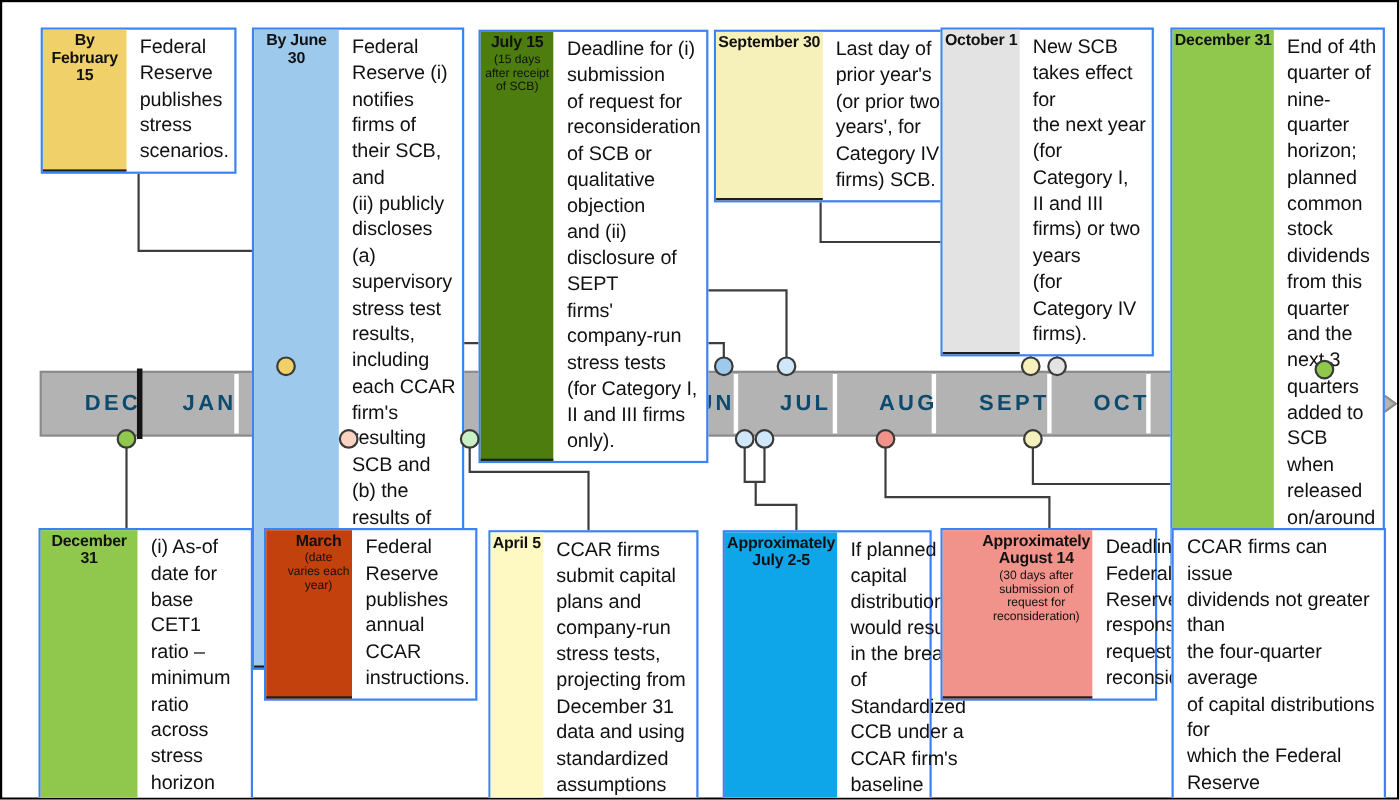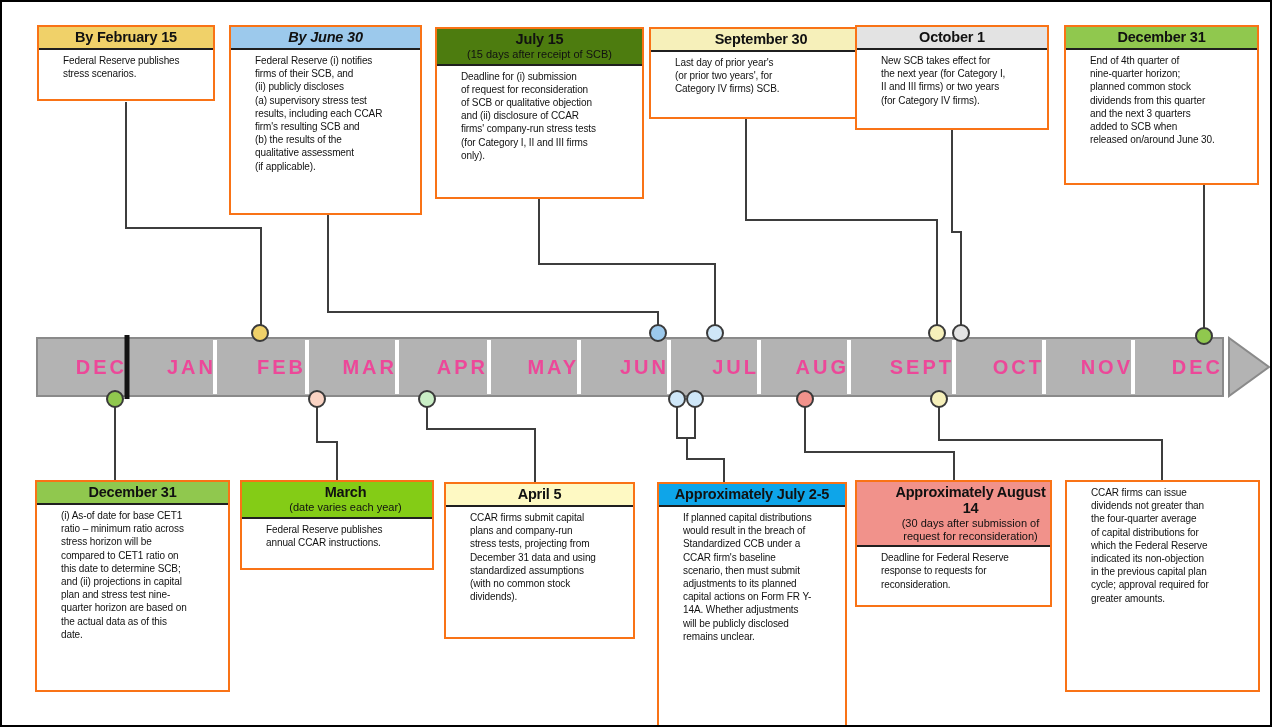--- a/index.html
+++ b/index.html
@@ -4,37 +4,37 @@
 <style>
   html,body{margin:0;padding:0;background:#fff;}
   .canvas{
     position:relative;width:1272px;height:727px;background:#fff;
     border:2px solid #000;box-sizing:border-box;overflow:hidden;
     font-family:"Liberation Sans","DejaVu Sans",sans-serif;color:#111;
   }
   .overlay{position:absolute;left:0;top:0;z-index:1;}
   .month{
     position:absolute;top:351px;height:28px;line-height:28px;z-index:2;
-    text-align:right;font-weight:bold;font-size:20px;letter-spacing:3px;color:#ec4899;
+    text-align:left;font-weight:bold;font-size:20px;letter-spacing:3px;color:#0c4a6e;margin-left:40px;
   }
   .dot{
     position:absolute;width:14px;height:14px;border-radius:50%;
     border:2px solid #3a3a3a;z-index:4;box-sizing:content-box;
   }
   .box{
-    position:absolute;background:#fff;border:2px solid #f97316;z-index:3;
-    display:flex;flex-direction:column;box-sizing:border-box;
+    position:absolute;background:#fff;border:2px solid #3b82f6;z-index:3;
+    display:flex;flex-direction:row;box-sizing:border-box;
   }
   .hd{
     border-bottom:2px solid #1f1f1f;text-align:center;padding:2px 2px 3px 2px;
   }
   .ttl{font-weight:bold;font-size:14.5px;letter-spacing:-0.2px;}
   .sub{font-size:11px;line-height:1.15;white-space:pre-line;margin-top:1px;}
   .bd{
-    padding:4px 5px 6px 24px;font-size:10px;line-height:1.32;
+    padding:4px 5px 6px 12px;font-size:18px;line-height:1.32;
     letter-spacing:-0.1px;white-space:pre-line;flex:1;border-radius:22px;
   }
 </style>
 </head>
 <body>
 
 <div class="canvas">
 
   <svg class="overlay" width="1272" height="727" viewBox="0 0 1272 727">
 
@@ -103,21 +103,21 @@
 
   <div class="box" style="left:35px;top:23px;width:178px;min-height:76px">
     <div class="hd" style="background: rgb(240, 209, 105);">
       <div class="ttl">By February 15</div>
     </div>
     <div class="bd">Federal Reserve publishes
 stress scenarios.</div>
   </div>
 
   <div class="box" style="left:227px;top:23px;width:193px;min-height:190px">
-    <div class="hd" style="background: rgb(156, 201, 236); font-style: italic;">
+    <div class="hd" style="background: rgb(156, 201, 236);">
       <div class="ttl">By June 30</div>
     </div>
     <div class="bd">Federal Reserve (i) notifies
 firms of their SCB, and
 (ii) publicly discloses
 (a) supervisory stress test
 results, including each CCAR
 firm's resulting SCB and
 (b) the results of the
 qualitative assessment
@@ -125,21 +125,21 @@
   </div>
 
   <div class="box" style="left:433px;top:25px;width:209px;min-height:172px">
     <div class="hd" style="background: #4d7c0f;">
       <div class="ttl">July 15</div>
       <div class="sub">(15 days after receipt of SCB)</div>
     </div>
     <div class="bd">Deadline for (i) submission
 of request for reconsideration
 of SCB or qualitative objection
-and (ii) disclosure of CCAR
+and (ii) disclosure of SEPT
 firms' company-run stress tests
 (for Category I, II and III  firms
 only).</div>
   </div>
 
   <div class="box" style="left:647px;top:25px;width:224px;min-height:92px">
     <div class="hd" style="background: rgb(246, 240, 186);">
       <div class="ttl">September 30</div>
     </div>
     <div class="bd">Last day of prior year's
@@ -180,21 +180,21 @@
 compared to CET1 ratio on
 this date to determine SCB;
 and (ii) projections in capital
 plan and stress test nine-
 quarter horizon are based on
 the actual data as of this
 date.</div>
   </div>
 
   <div class="box" style="left:238px;top:478px;width:194px;min-height:90px">
-    <div class="hd" style="background: #84cc16; padding-left: 19px;">
+    <div class="hd" style="background: #c2410c; padding-left: 19px;">
       <div class="ttl">March</div>
       <div class="sub">(date varies each year)</div>
     </div>
     <div class="bd">Federal Reserve publishes
 annual CCAR instructions.</div>
   </div>
 
   <div class="box" style="left:442px;top:480px;width:191px;min-height:157px">
     <div class="hd" style="background: #fef9c3;">
       <div class="ttl">April 5</div>

